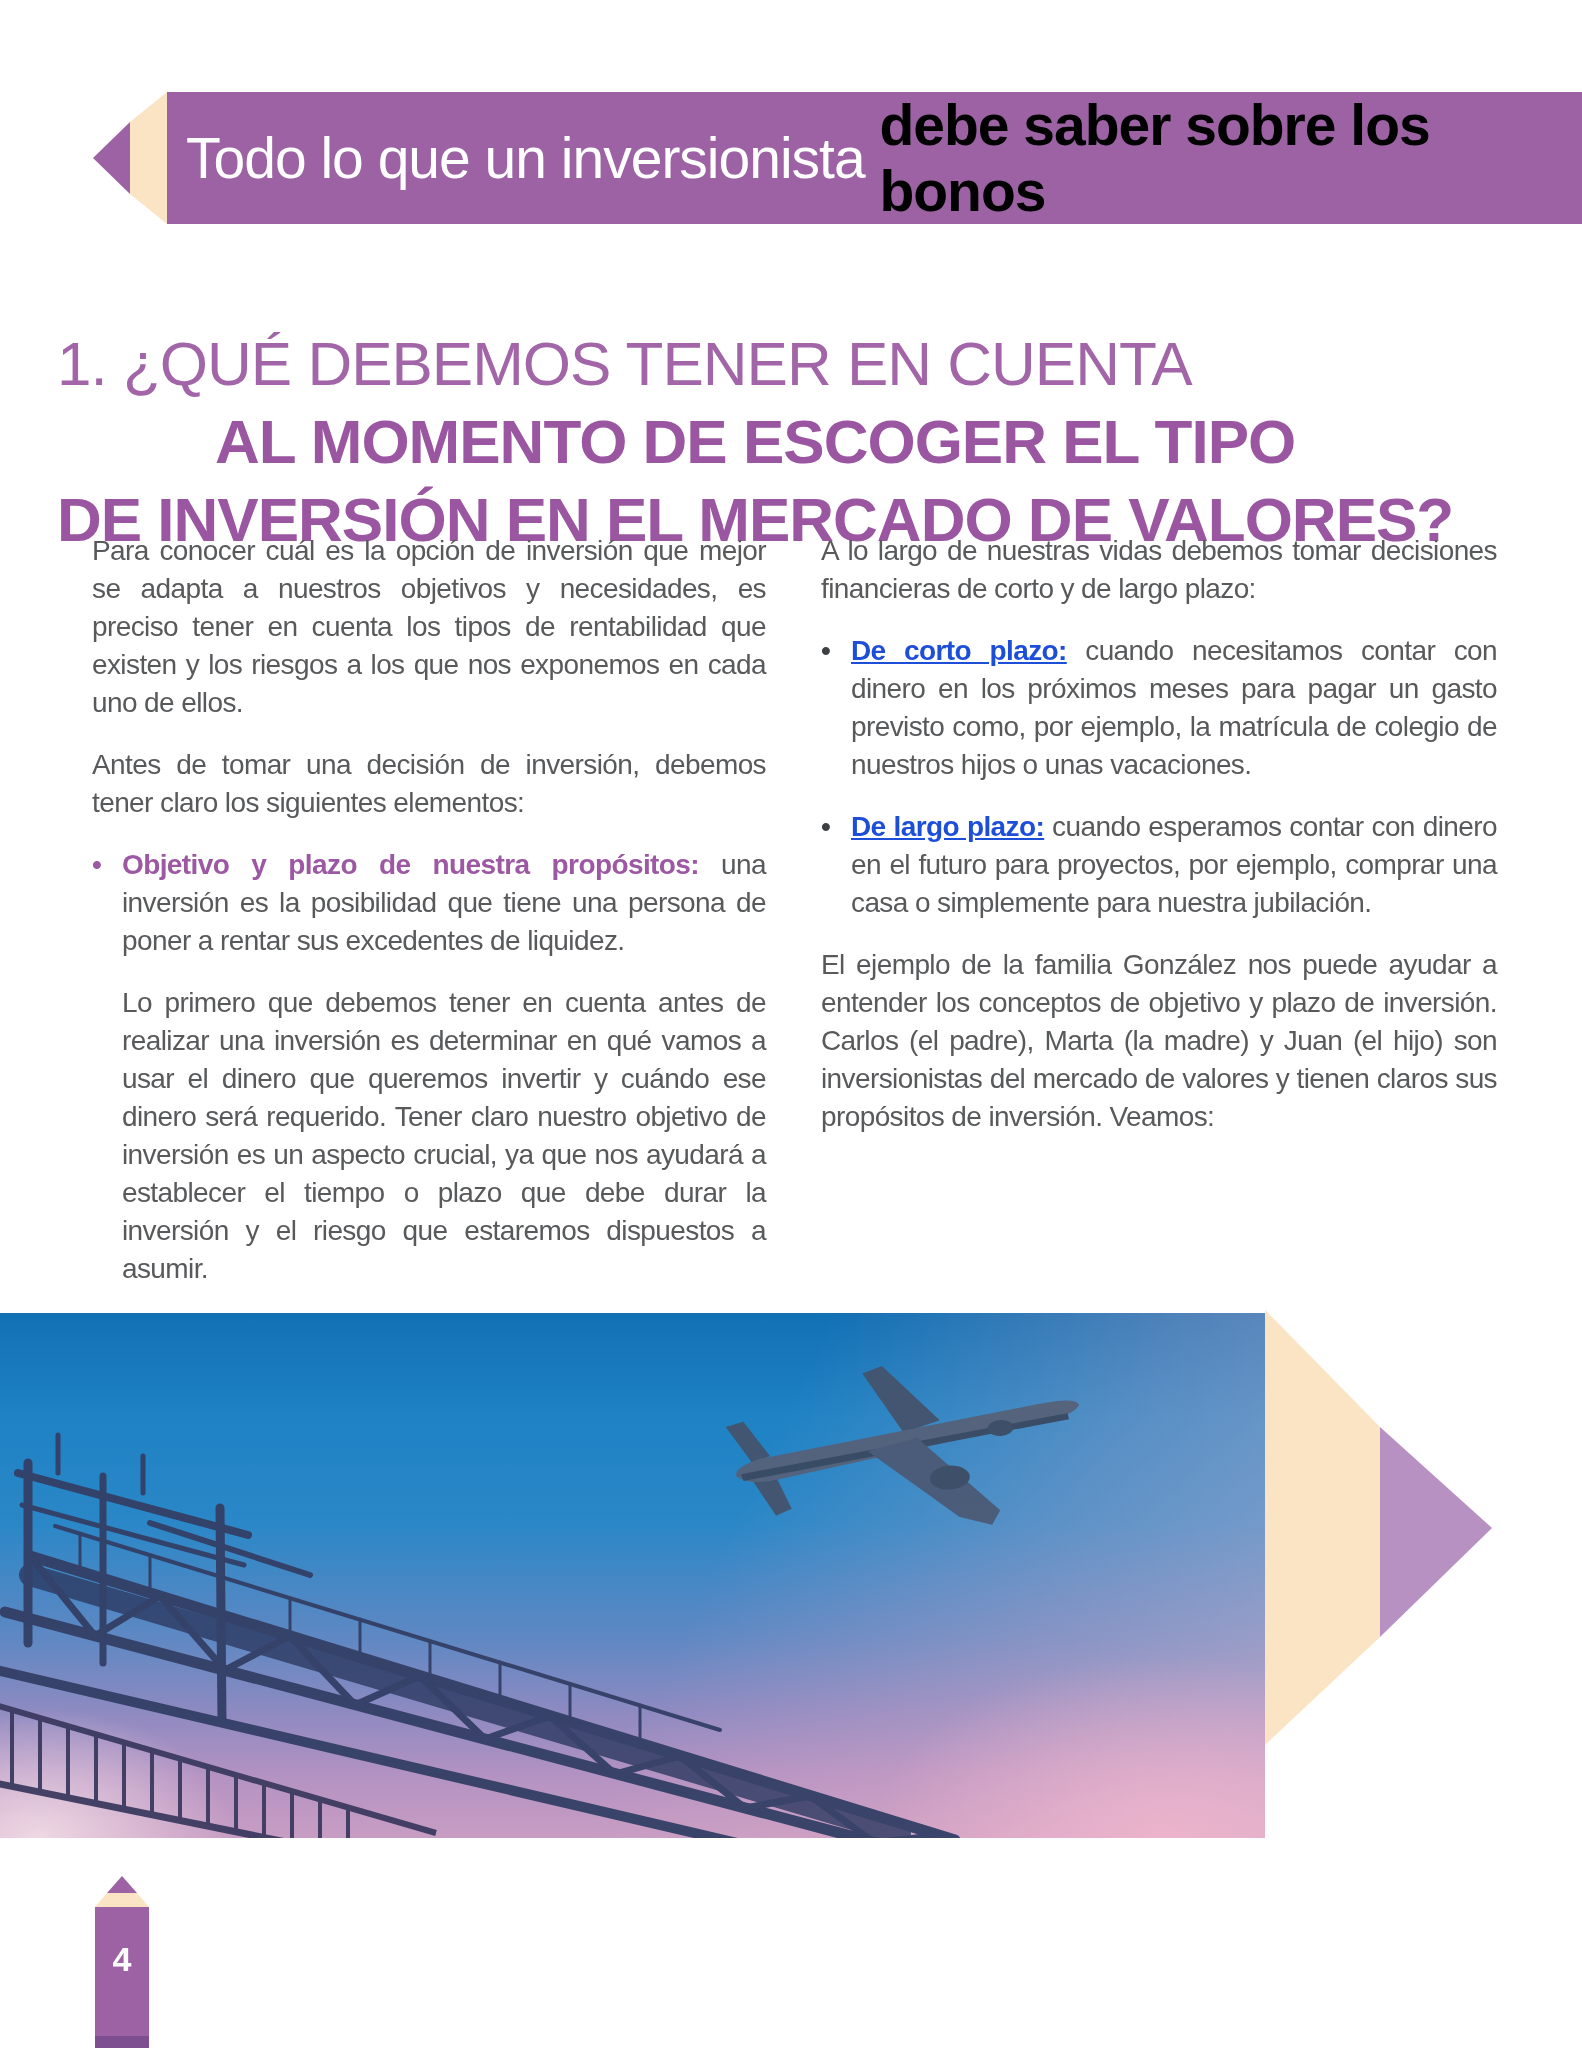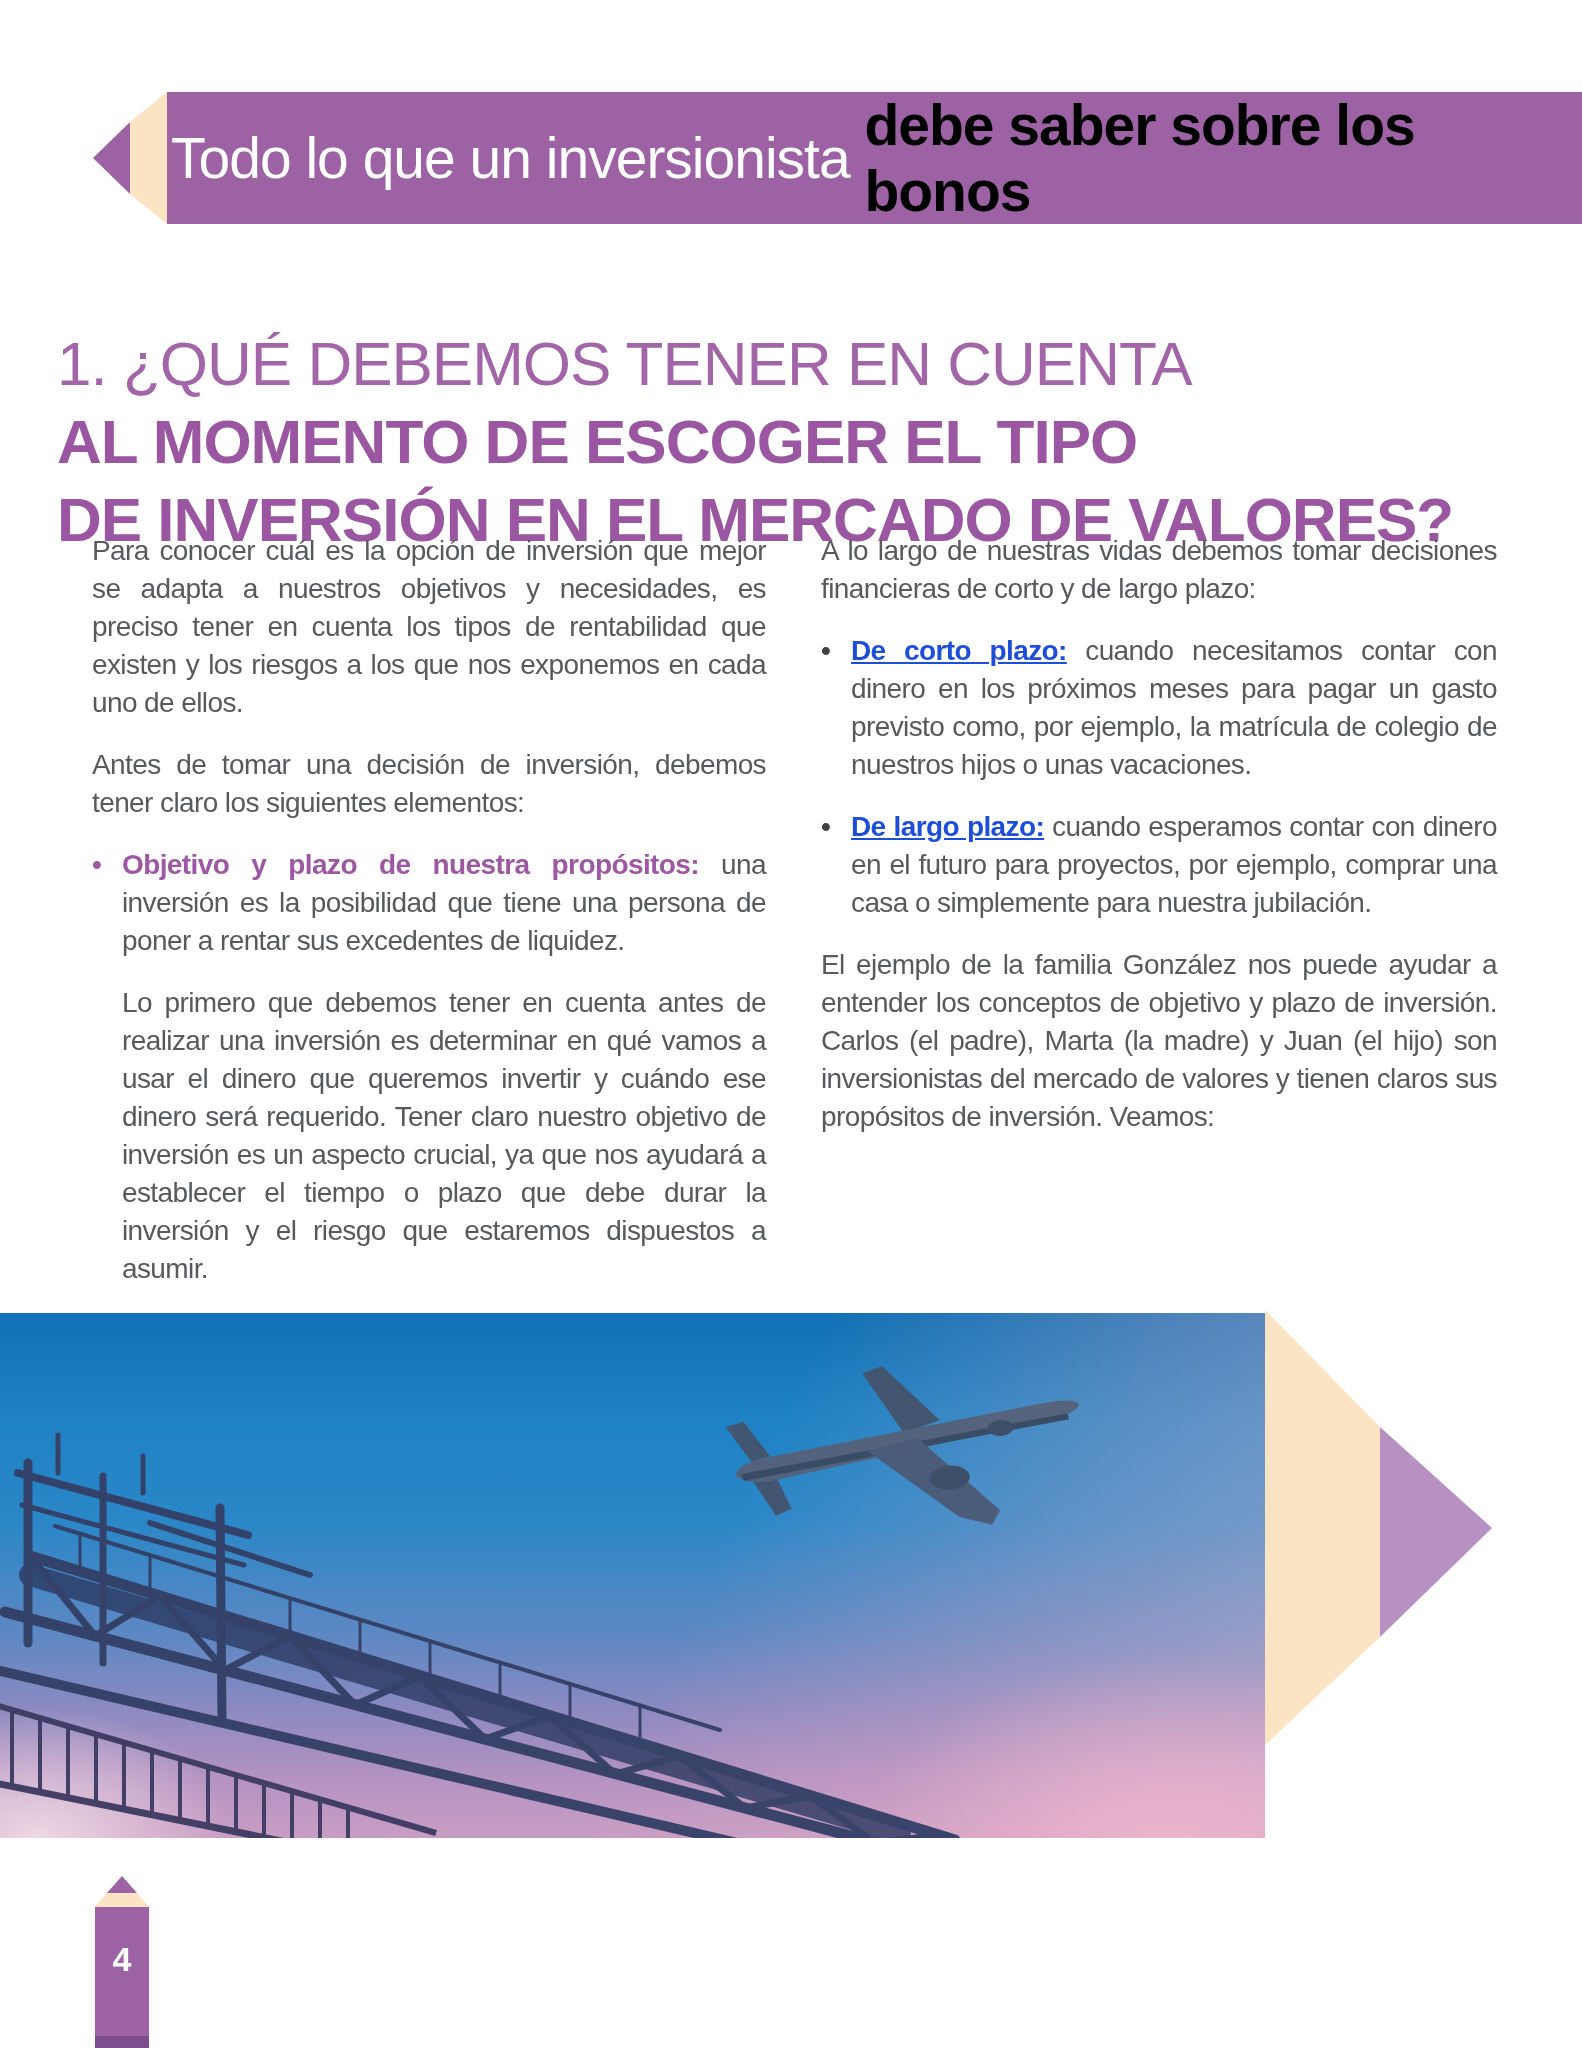--- a/index.html
+++ b/index.html
@@ -1,29 +1,29 @@
 <!DOCTYPE html>
 <html lang="es"><head>
 <meta charset="utf-8">
 <style>
   html,body{margin:0;padding:0;background:#ffffff;}
   .page{position:relative;width:1582px;height:2048px;background:#ffffff;overflow:hidden;
         font-family:"Liberation Sans",sans-serif;}
 
   
   .banner{position:absolute;left:167px;top:92px;right:0;height:132px;background:#9c62a4;
-          display:flex;align-items:center;padding-left:4px;box-sizing:border-box;}
+          display:flex;align-items:center;padding-left:19px;box-sizing:border-box;}
   .banner .t-light{color:#ffffff;font-size:57px;font-weight:400;letter-spacing:-1px;white-space:pre;}
   .banner .t-bold{color:#000000;font-size:57px;font-weight:700;letter-spacing:-1px;}
   .banner-pencil{position:absolute;left:90px;top:90px;}
 
   
   .sec-title{position:absolute;left:57px;top:316px;line-height:78px;letter-spacing:-1px;margin-top:9px;}
   .sec-title .l1{font-size:62px;font-weight:400;color:#a266a8;}
-  .sec-title .l2,.sec-title .l3{font-size:62px;font-weight:700;color:#9a56a1;}
+  .sec-title .l2,.sec-title .l3{font-size:62px;font-weight:700;color:#9a56a1;text-align:center;}
 
   
   .col{position:absolute;top:532px;color:#58595b;font-size:28px;line-height:38px;
        text-align:justify;letter-spacing:-0.6px;}
   .col-left{left:92px;width:674px;}
   .col-right{left:821px;width:676px;}
   .col p{margin:0 0 24px 0;}
   .bullet{display:flex;margin:0 0 24px 0;}
   .bullet .dot{width:30px;flex:0 0 30px;font-weight:700;font-size:28px;}
   .bullet .dot.purple{color:#9c58a3;}

